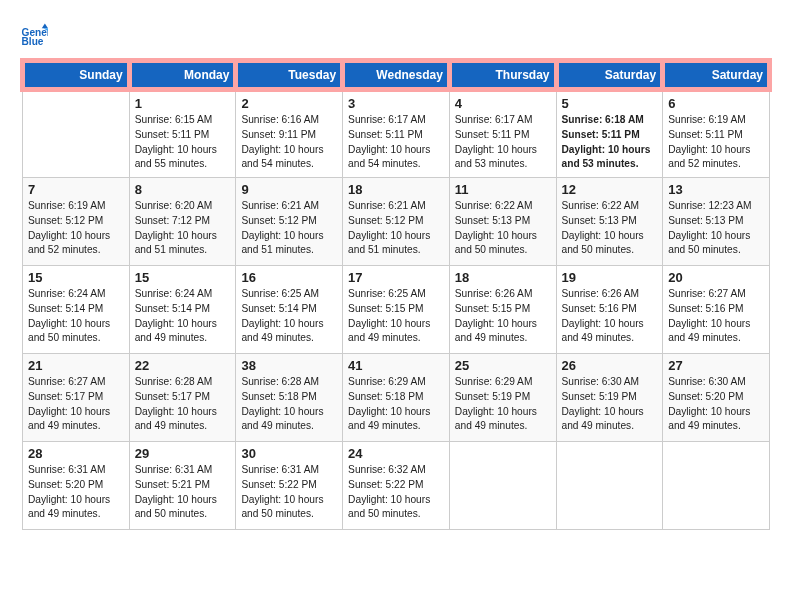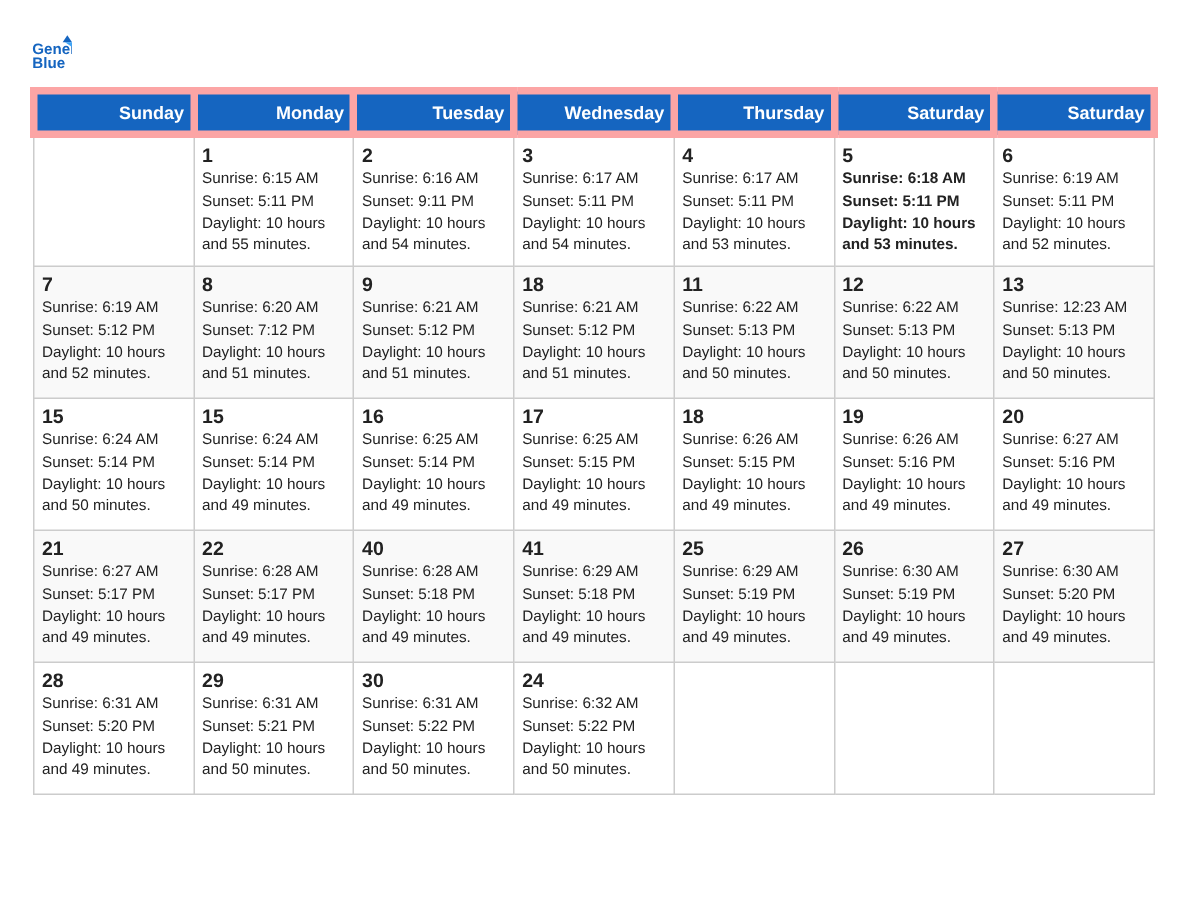--- a/index.html
+++ b/index.html
@@ -279,21 +279,21 @@
 and 49 minutes.</div>
           </td>
           <td>
             <span class="day-num">22</span>
             <div class="day-info" style="white-space: pre-line;">Sunrise: 6:28 AM
 Sunset: 5:17 PM
 Daylight: 10 hours
 and 49 minutes.</div>
           </td>
           <td>
-            <span class="day-num">40</span>
+            <span class="day-num">38</span>
             <div class="day-info" style="white-space: pre-line;">Sunrise: 6:28 AM
 Sunset: 5:18 PM
 Daylight: 10 hours
 and 49 minutes.</div>
           </td>
           <td>
             <span class="day-num">41</span>
             <div class="day-info" style="white-space: pre-line;">Sunrise: 6:29 AM
 Sunset: 5:18 PM
 Daylight: 10 hours

